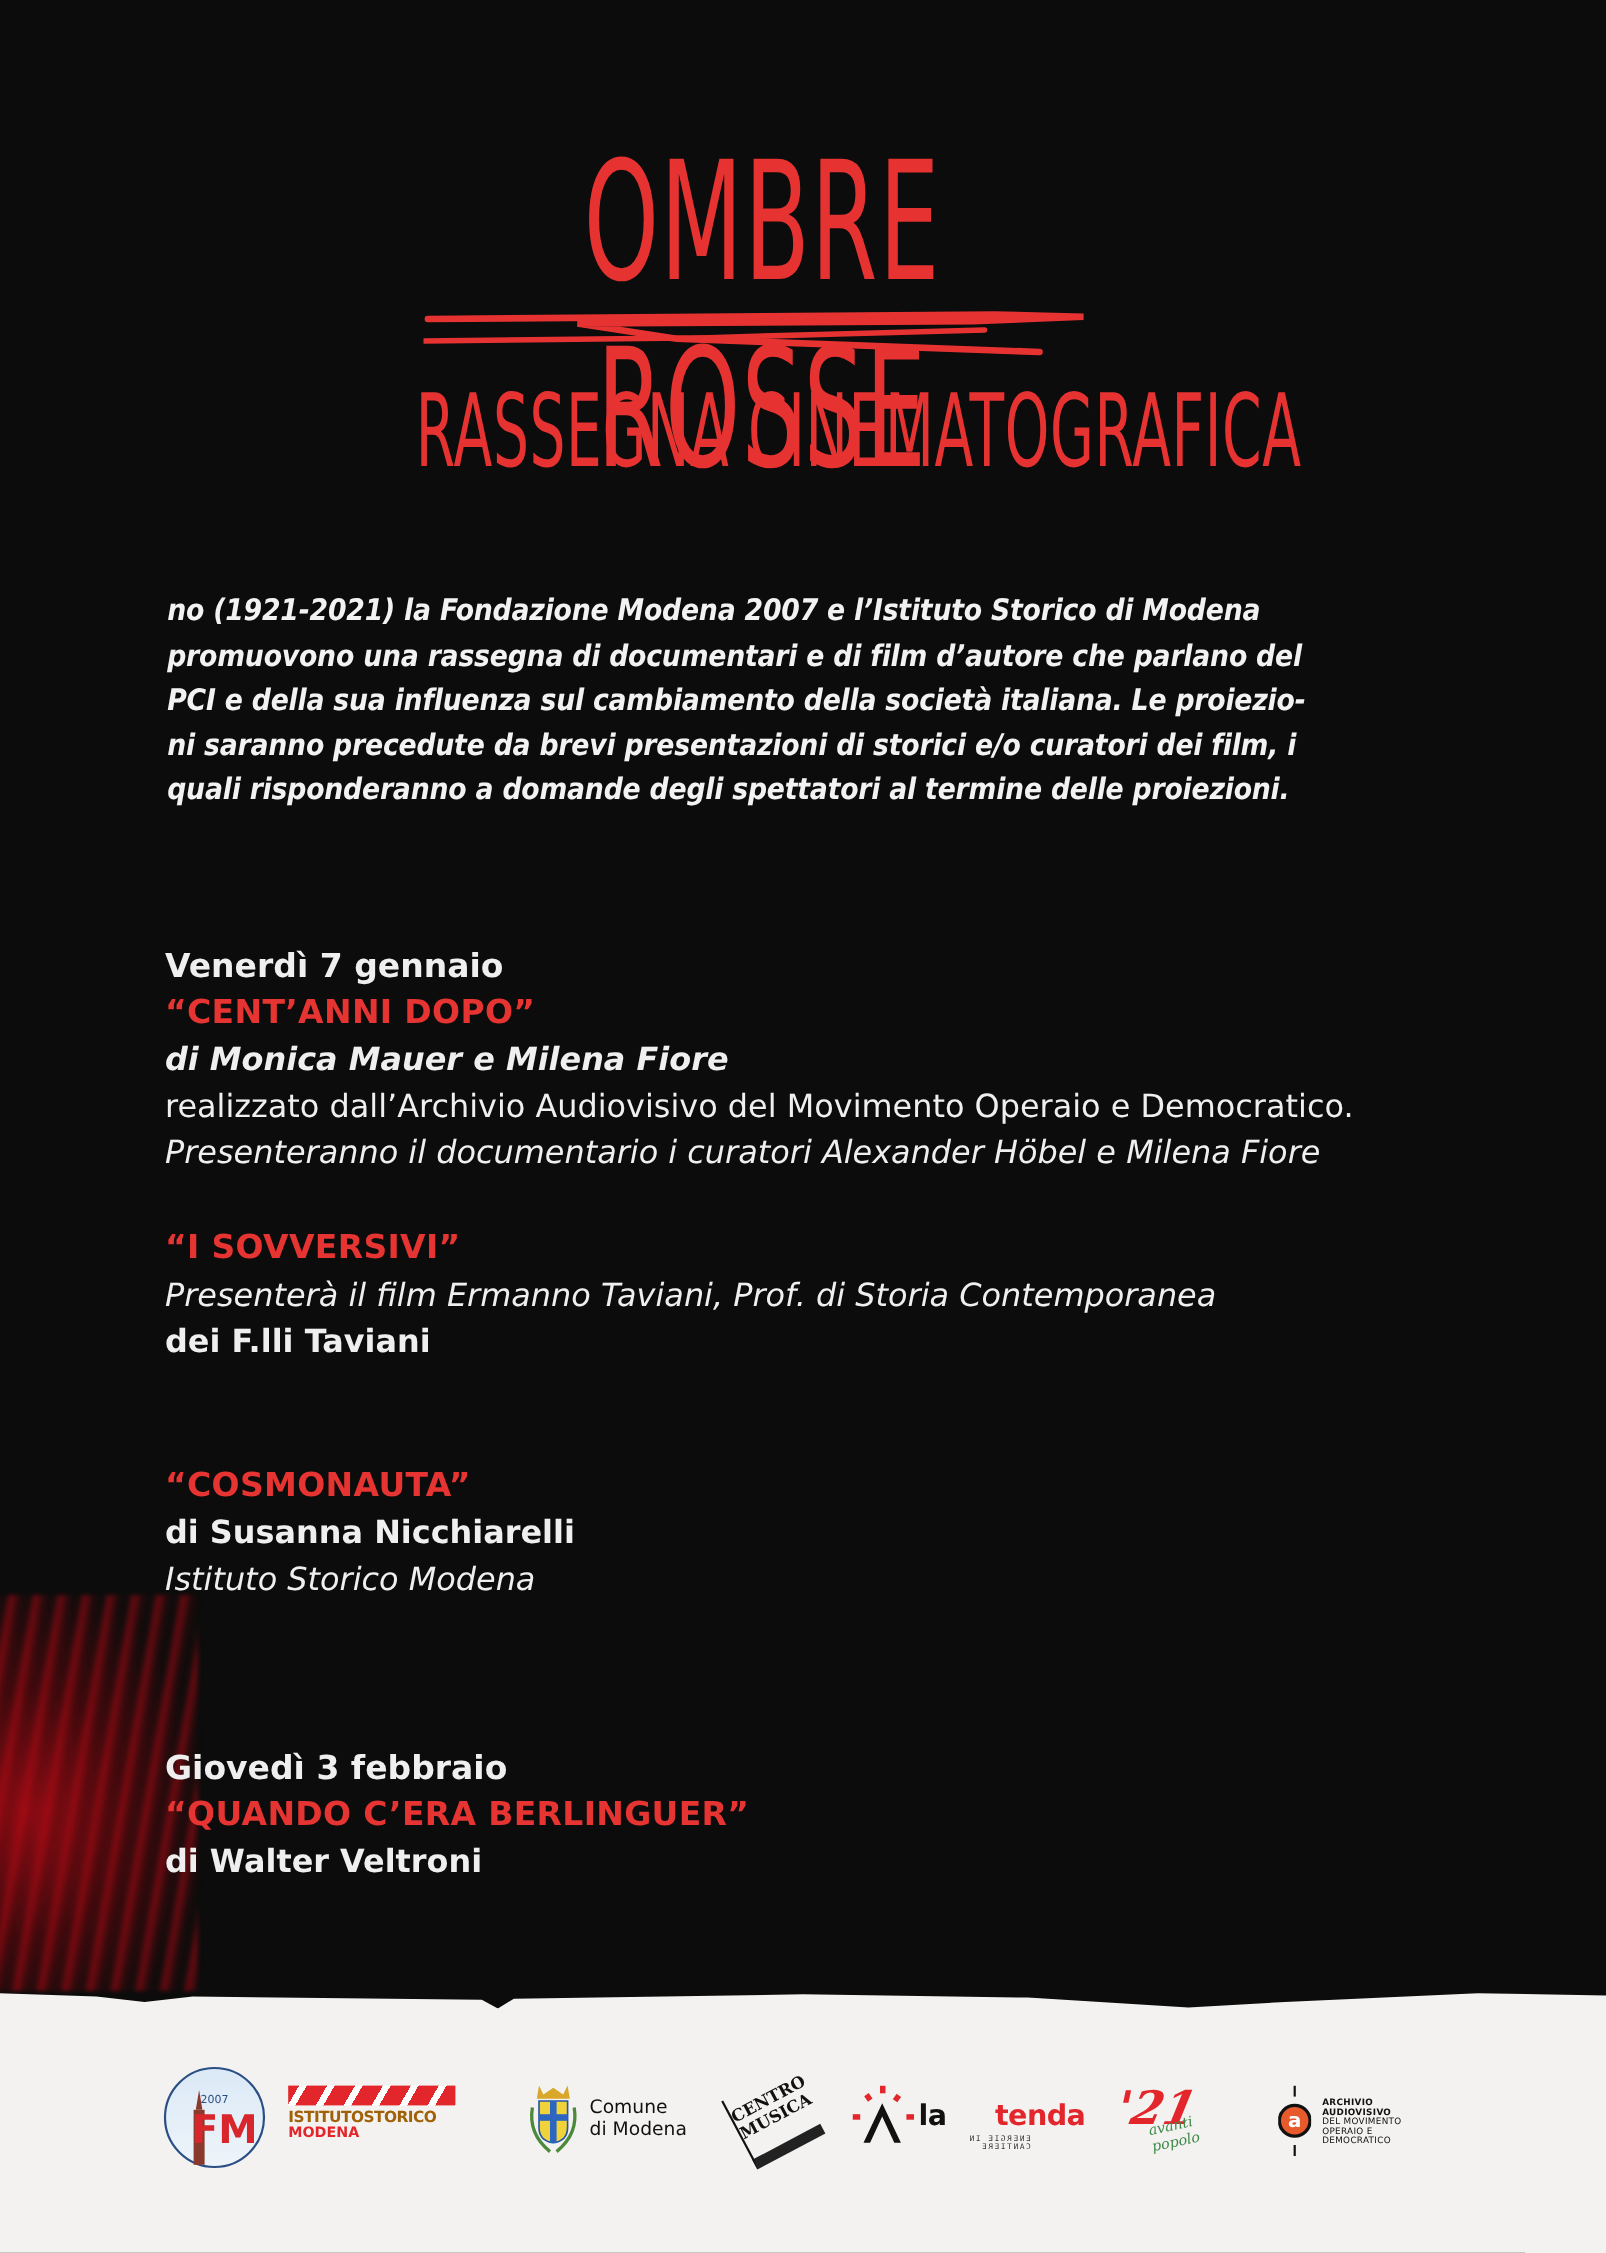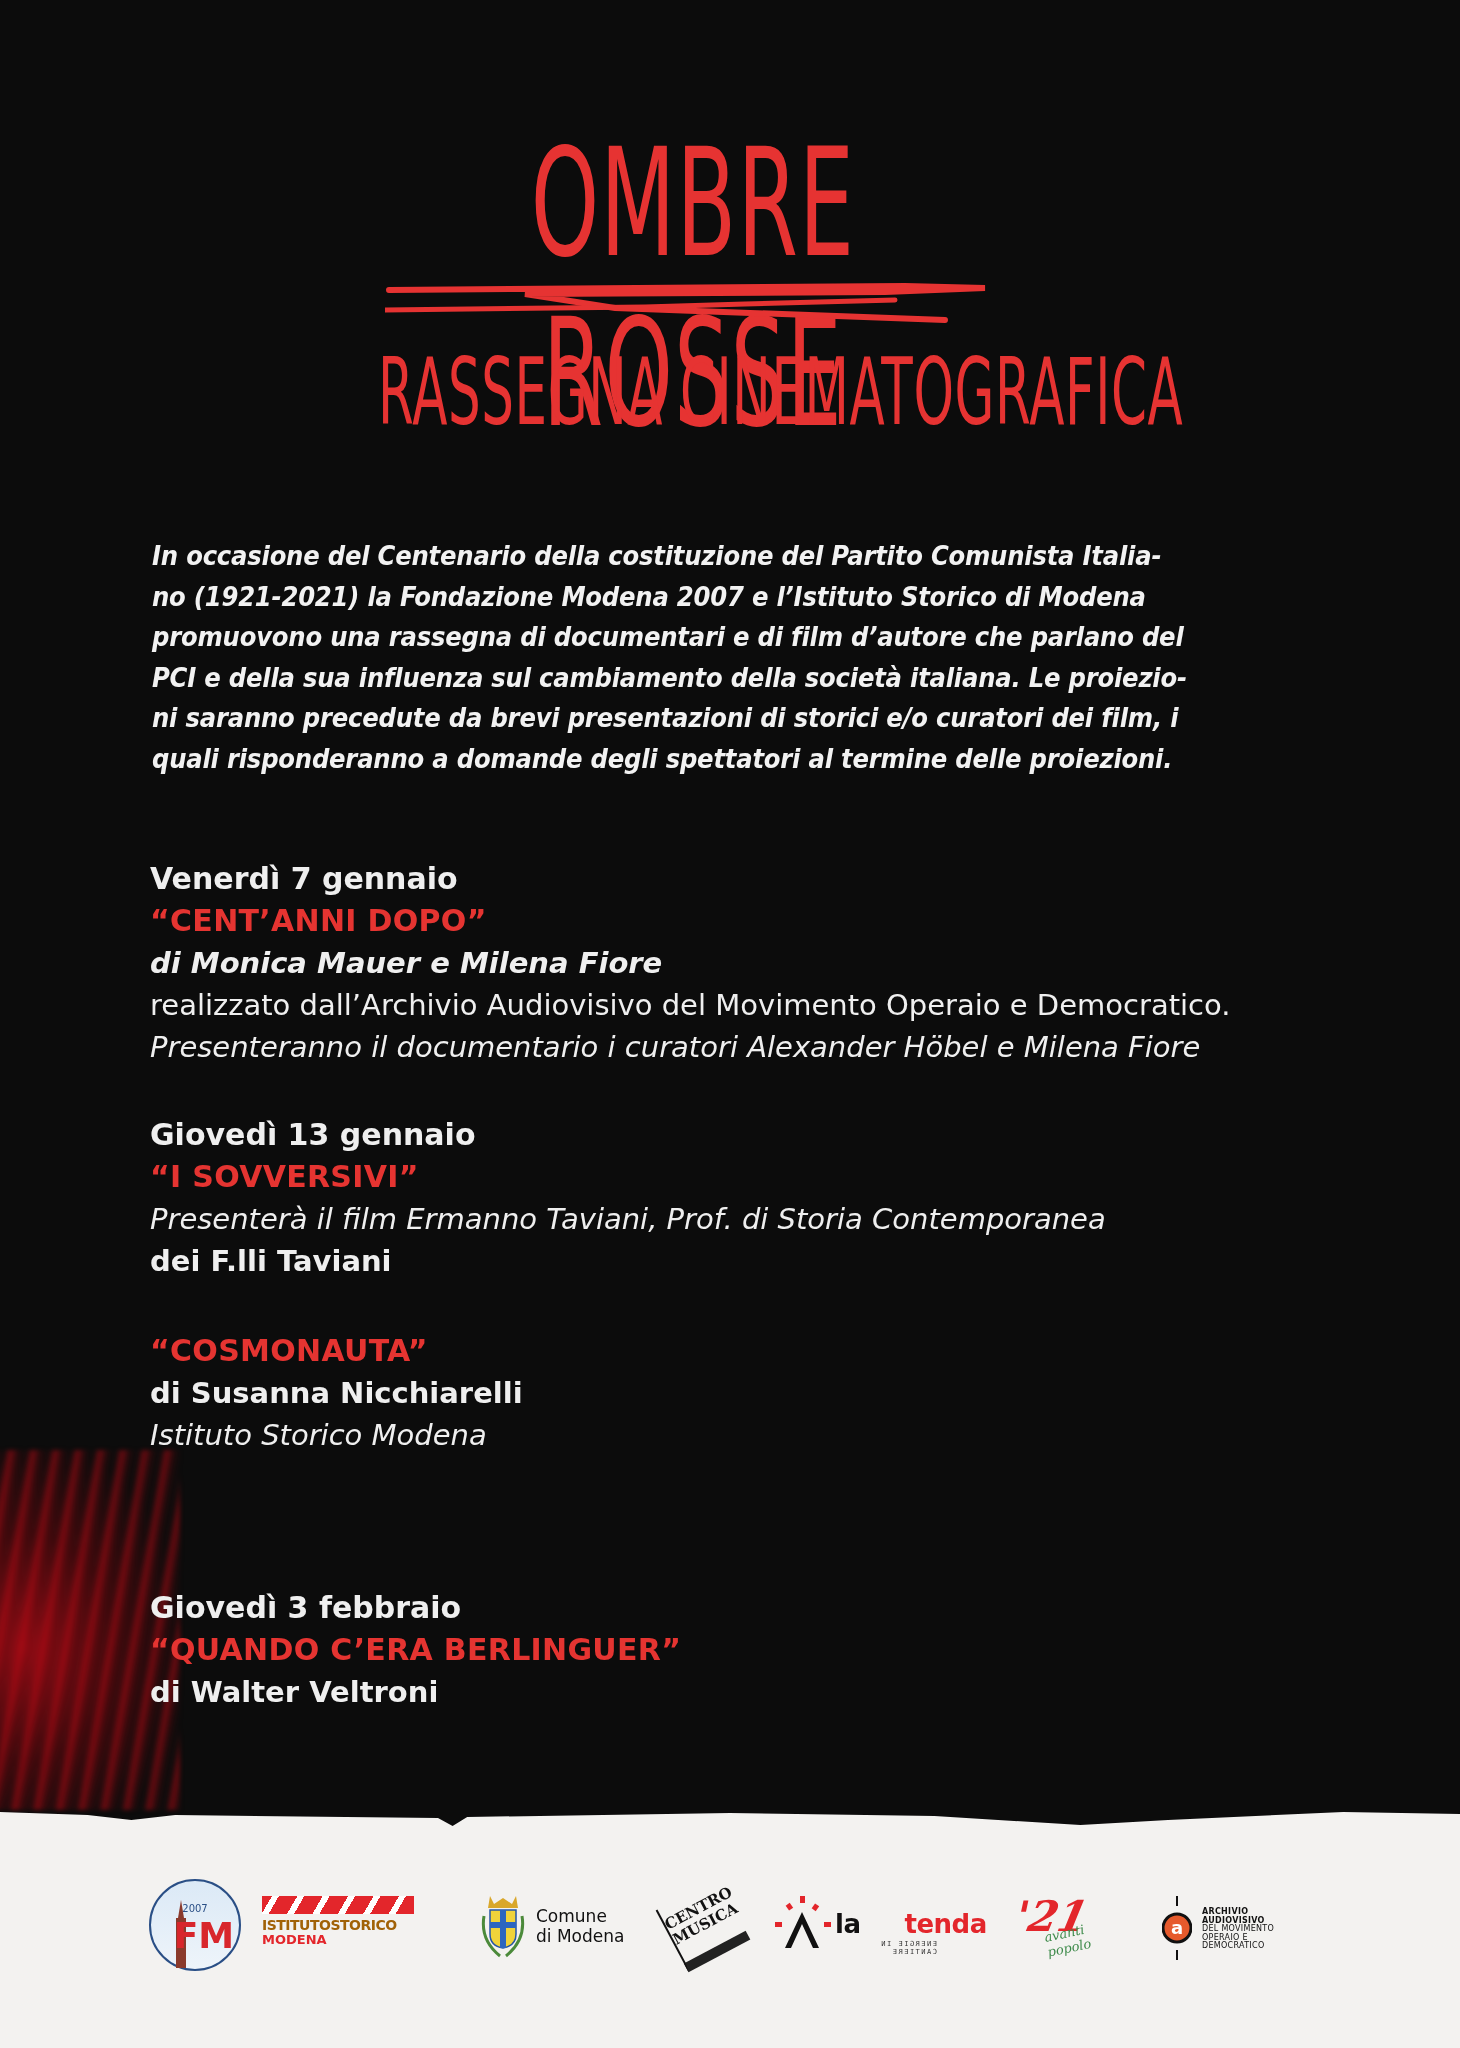--- a/index.html
+++ b/index.html
@@ -65,38 +65,36 @@
 <div class="title-main">OMBRE ROSSE</div>
 
 <svg class="underline" viewBox="0 0 625 50">
   <path d="M4 10 L 520 6 L 600 8 L 500 12 L 140 14 L 230 28 L 560 40" stroke="#e63332" stroke-width="6" fill="none" stroke-linecap="round"></path>
   <path d="M0 30 L 260 27 L 360 24 L 510 20" stroke="#e63332" stroke-width="5" fill="none" stroke-linecap="round"></path>
 </svg>
 
 <div class="title-sub">RASSEGNA CINEMATOGRAFICA</div>
 
 <div class="intro">
-  <span>In occasione del Centenario della costituzione del Partito Comunista Italia-</span>
   <span>no (1921-2021) la Fondazione Modena 2007 e l’Istituto Storico di Modena</span>
   <span>promuovono una rassegna di documentari e di film d’autore che parlano del</span>
   <span>PCI e della sua influenza sul cambiamento della società italiana. Le proiezio-</span>
   <span>ni saranno precedute da brevi presentazioni di storici e/o curatori dei film, i</span>
   <span>quali risponderanno a domande degli spettatori al termine delle proiezioni.</span>
 </div>
 
 <div class="event" style="top:858px">
   <span class="line date">Venerdì 7 gennaio</span>
   <span class="line film">“CENT’ANNI DOPO”</span>
   <span class="line by it">di Monica Mauer e Milena Fiore</span>
   <span class="line">realizzato dall’Archivio Audiovisivo del Movimento Operaio e Democratico.</span>
   <span class="line it">Presenteranno il documentario i curatori Alexander Höbel e Milena Fiore</span>
 </div>
 
 <div class="event" style="top:1114px">
-  <span class="line date">Giovedì 13 gennaio</span>
   <span class="line film">“I SOVVERSIVI”</span>
   <span class="line it">Presenterà il film Ermanno Taviani, Prof. di Storia Contemporanea</span>
   <span class="line by">dei F.lli Taviani</span>
 </div>
 
 <div class="event" style="top:1330px">
   <span class="line film">“COSMONAUTA”</span>
   <span class="line by">di Susanna Nicchiarelli</span>
   <span class="line it">Istituto Storico Modena</span>
 </div>

